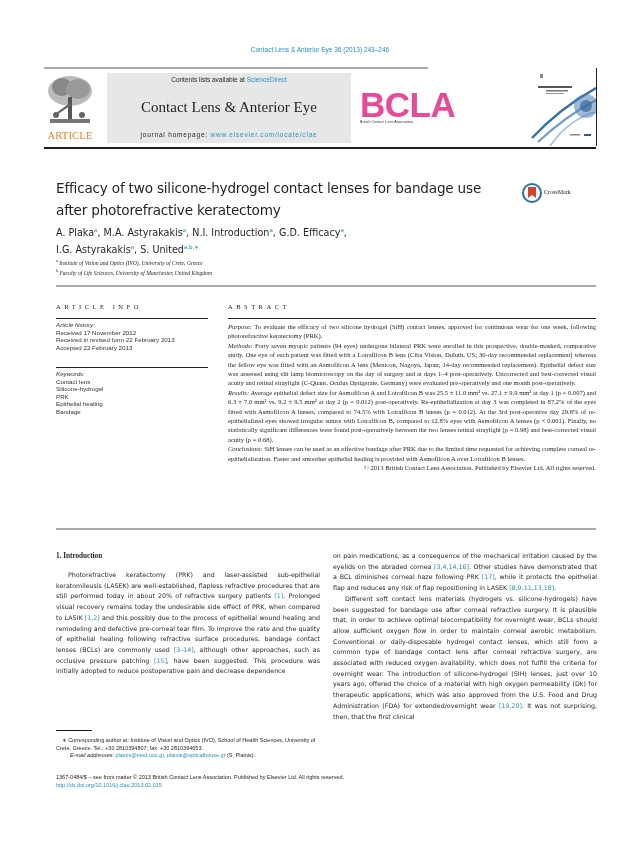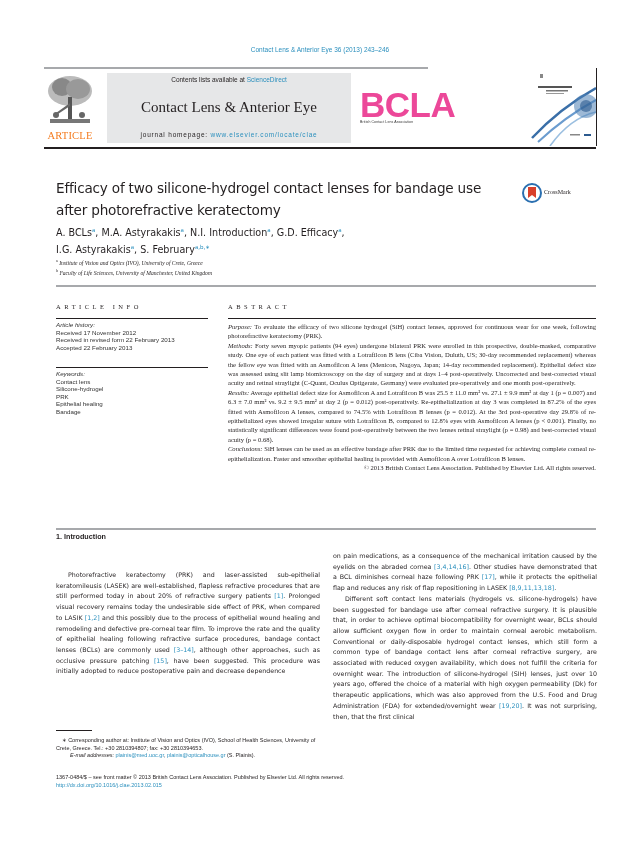--- a/index.html
+++ b/index.html
@@ -39,21 +39,21 @@
   .sec-head { position:absolute; top:303px; font-family:"Liberation Serif", serif; font-size:6.5px; letter-spacing:3.5px; }
   .rule-thin { position:absolute; height:1px; background:#231f20; }
   .info-block { position:absolute; left:56px; width:150px; font-size:6.2px; line-height:7.6px; font-family:"Liberation Sans", sans-serif; color:#333; }
   .info-block .lbl { font-style:italic; }
   .abstract { position:absolute; left:228px; top:322px; width:368px; font-family:"Liberation Serif", serif;
               font-size:6.55px; line-height:9.4px; text-align:justify; color:#231f20; }
   .abstract p { margin:0; }
   .abstract em.lead { font-style:italic; }
   .copyright { text-align:right; }
   .rule-abs-end { position:absolute; left:56px; top:528px; width:540px; height:2px; background:#a7a9ac; }
-  .intro-head { position:absolute; left:56px; top:532px; font-family:Liberation Sans, sans-serif; font-weight:bold; font-size:7.2px; }
+  .intro-head { position:absolute; left:56px; top:552px; font-family:Liberation Serif, serif; font-weight:bold; font-size:7.2px; }
   .col { position:absolute; width:264px; font-family:"DejaVu Sans", sans-serif; font-size:6.3px; line-height:10.7px;
          text-align:justify; color:#231f20; }
   .col p { margin:0; text-indent:12px; }
   .col p.cont { text-indent:0; }
   .fn-rule { position:absolute; left:56px; top:730px; width:36px; height:1px; background:#231f20; }
   .footnote { position:absolute; left:56px; top:737px; width:266px; font-family:"Liberation Sans", sans-serif;
               font-size:5.5px; line-height:7.5px; color:#231f20; }
   .footnote p { margin:0; text-indent:6px; }
   .front-matter { position:absolute; left:56px; top:773px; width:540px; font-family:"Liberation Sans", sans-serif;
                   font-size:5.5px; line-height:8px; color:#231f20; }
@@ -118,26 +118,26 @@
 
 <div class="crossmark">
   <svg width="20" height="20" viewBox="0 0 20 20" style="position:absolute;left:0;top:0;">
     <circle cx="10" cy="10" r="9" fill="#fff" stroke="#2a6fb0" stroke-width="2"></circle>
     <path d="M6 4 L14 4 L14 15 L10 12 L6 15 Z" fill="#d9402b"></path>
   </svg>
   <span style="position:absolute;left:22px;top:6px;font-size:6px;font-family:'Liberation Serif',serif;">CrossMark</span>
 </div>
 
 <div class="authors">
-  <span>A. BCLs</span><sup>a</sup>,
+  <span>A. Plaka</span><sup>a</sup>,
   <span>M.A. Astyrakakis</span><sup>a</sup>,
   <span>N.I. Introduction</span><sup>a</sup>,
   <span>G.D. Efficacy</span><sup>a</sup>,<br>
   <span>I.G. Astyrakakis</span><sup>a</sup>,
-  <span>S. February</span><sup>a,b,∗</sup>
+  <span>S. United</span><sup>a,b,∗</sup>
 </div>
 
 <div class="affils">
   <div><sup>a</sup> <span>Institute of Vision and Optics (IVO), University of Crete, Greece</span></div>
   <div><sup>b</sup> <span>Faculty of Life Sciences, University of Manchester, United Kingdom</span></div>
 </div>
 
 <div class="rule-mid"></div>
 
 <div class="sec-head" style="left:56px;">ARTICLE INFO</div>

